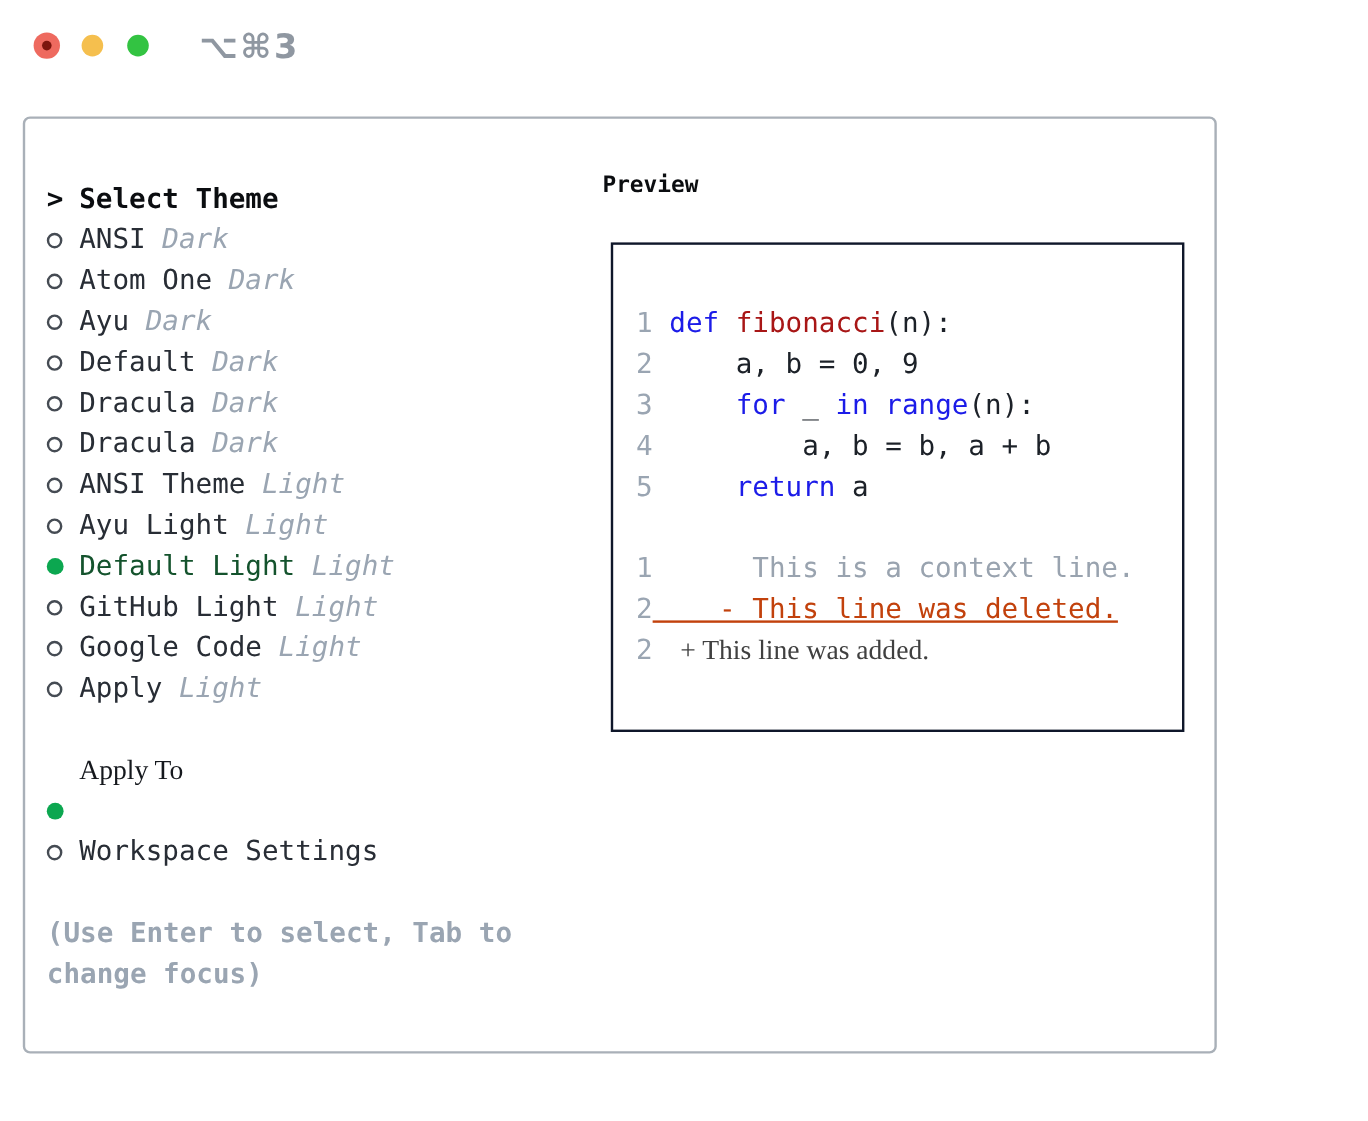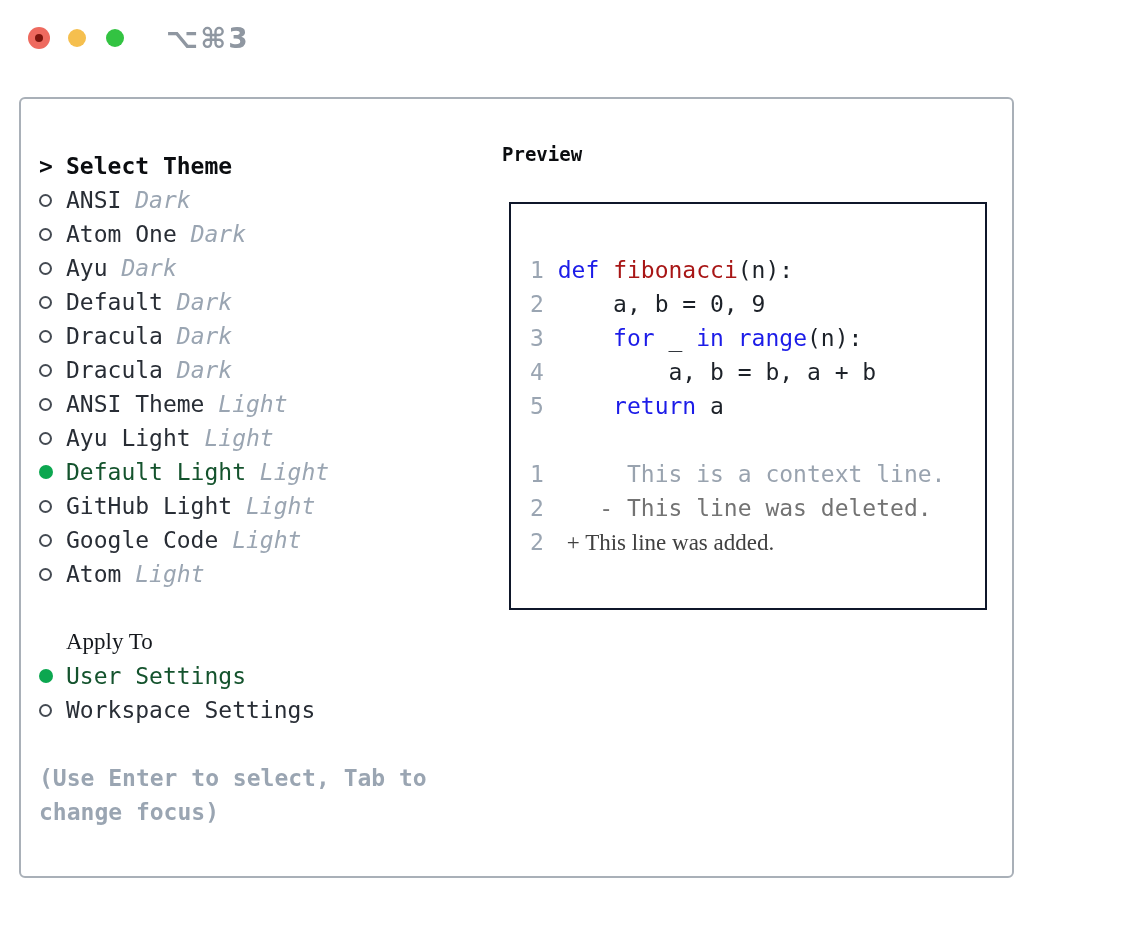--- a/index.html
+++ b/index.html
@@ -64,21 +64,21 @@
     position: absolute; left: 488px; top: 103px; width: 478px; height: 408px;
     border: 2px solid #0f172a; background: #ffffff;
     padding: 49px 0 0 19px; overflow: hidden;
   }
   .pline { white-space: pre; height: 34px; line-height: 34px; font-size: 23px; }
   .ln    { color: #9aa5b2; }
   .c-plain { color: #1c2128; }
   .c-kw    { color: #1c1ce8; }
   .c-fn    { color: #a81616; }
   .c-ctx   { color: #99a3af; }
-  .c-del   { color: #737373; }
+  .c-del   { color: #c2410c; text-decoration: underline; }
   .c-add   { color: #404040; font-family: Liberation Serif, serif; }
 </style>
 </head>
 <body>
 
 <div class="titlebar">
   <span class="traffic t-red">
     <span class="t-red-dot"></span>
   </span>
   <span class="traffic t-yellow"></span>
@@ -171,38 +171,37 @@
           <span class="marker">
             <span class="radio"></span>
           </span>
           <span class="item-name">Google Code</span>
           <span class="item-variant">&nbsp;Light</span>
         </div>
         <div class="row">
           <span class="marker">
             <span class="radio"></span>
           </span>
-          <span class="item-name">Atom</span>
+          <span class="item-name">Apply</span>
           <span class="item-variant">&nbsp;Light</span>
         </div>
       </div>
 
     <div class="spacer"></div>
 
     <div class="row">
       <span class="marker"></span>
       <span class="subhdr">Apply To</span>
     </div>
 
     <div id="apply-options">
         <div class="row">
           <span class="marker">
             <span class="radio on"></span>
           </span>
-          <span class="item-name sel">User Settings</span>
         </div>
         <div class="row">
           <span class="marker">
             <span class="radio"></span>
           </span>
           <span class="item-name">Workspace Settings</span>
         </div>
       </div>
 
     <div class="spacer"></div>

